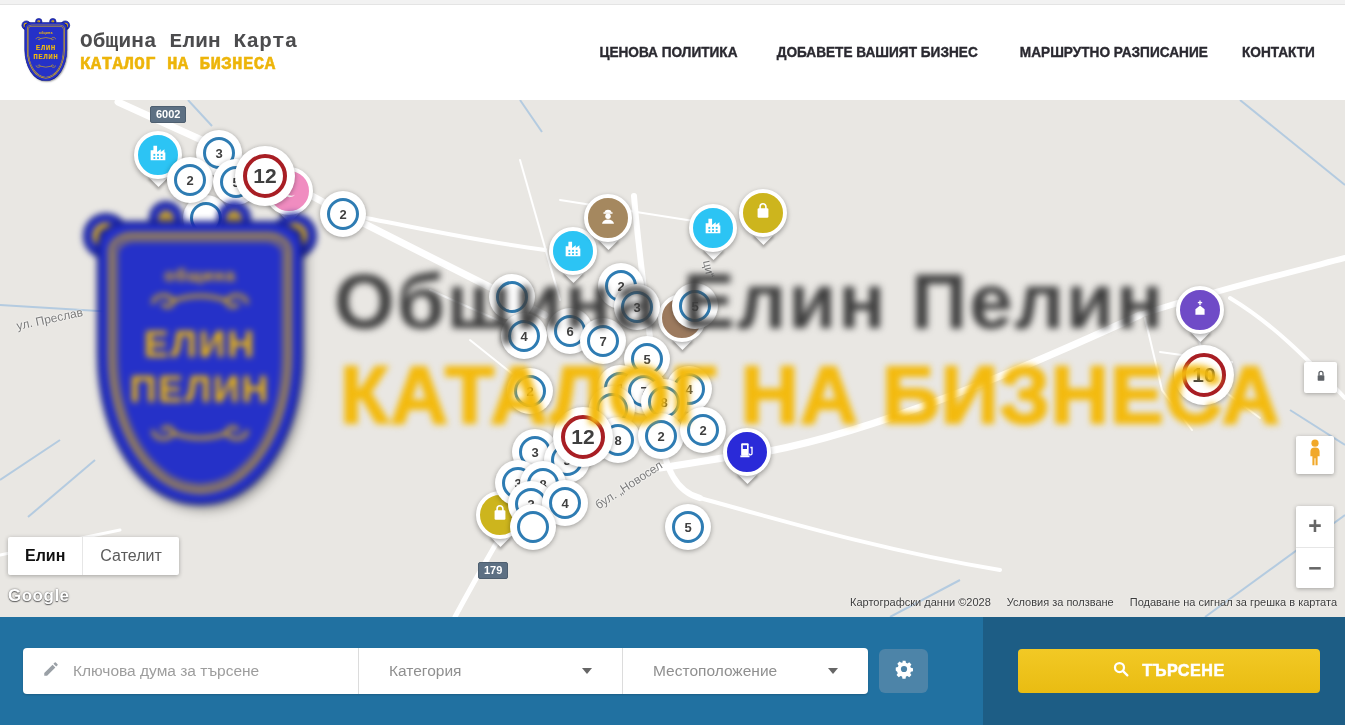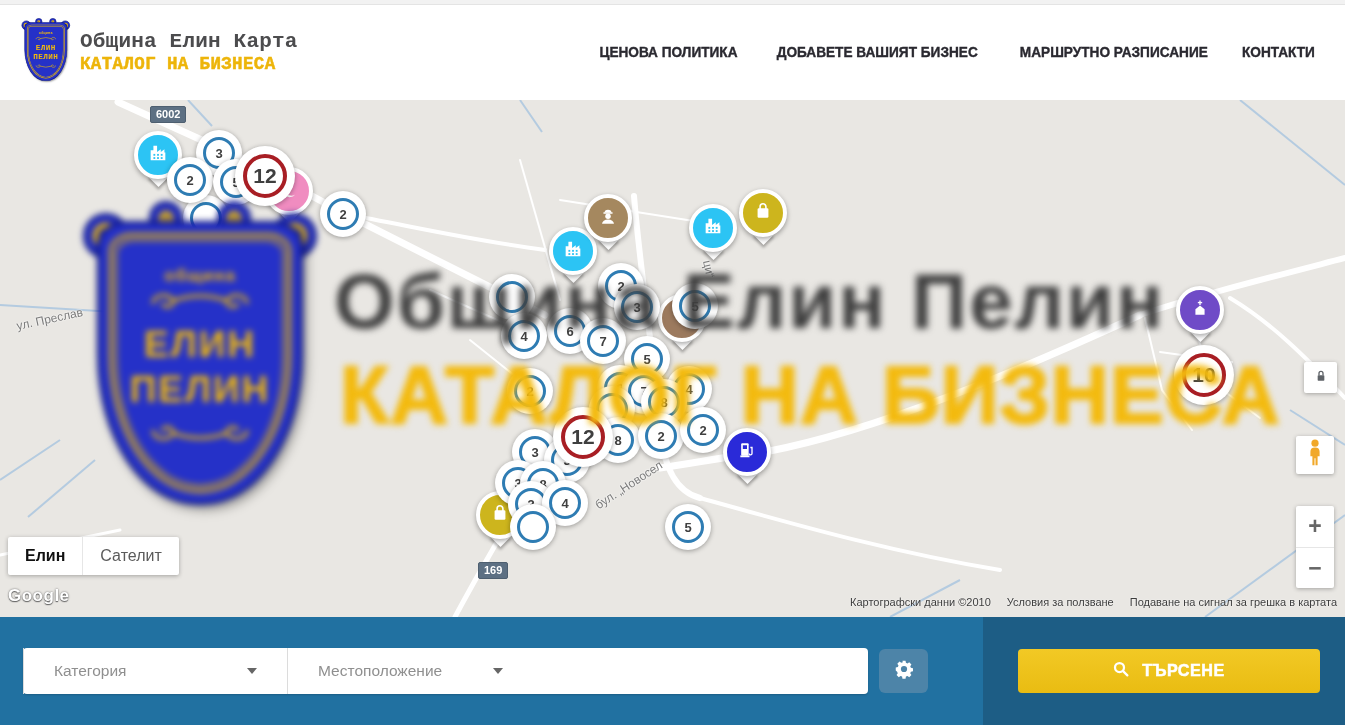--- a/index.html
+++ b/index.html
@@ -160,21 +160,21 @@
     </g>
   </svg>
 
   <div id="street-labels">
       <span class="street-label" style="left: 16px; top: 212px; transform: rotate(-12deg);">ул. Преслав</span>
       <span class="street-label" style="left: 590px; top: 378px; transform: rotate(-33deg);">бул. „Новосел</span>
       <span class="street-label" style="left: 700px; top: 162px; transform: rotate(78deg);">ци“</span>
     </div>
   <div id="road-badges">
       <span class="road-badge" style="left: 150px; top: 6px;">6002</span>
-      <span class="road-badge" style="left: 478px; top: 462px;">169</span>
+      <span class="road-badge" style="left: 478px; top: 462px;">179</span>
     </div>
   <div id="markers-layer">
       <div class="pin" style="left: 132px; top: 29px;">
         <div class="pin-tail"></div>
         <div class="pin-circle" style="background:#2cc4f4">
           <span><svg width="22" height="22" viewBox="0 0 24 24">
               <path fill="#fff" d="M4 20V9h3V4h4v7l4-3v3l4-3v3.5h1V20H4z"></path>
               <g fill="#2cc4f4">
                 <rect x="7" y="13" width="2" height="2"></rect>
                 <rect x="11" y="13" width="2" height="2"></rect>
@@ -477,21 +477,21 @@
   <div class="wm wm-line1">Община Елин Пелин</div>
   <div class="wm wm-line2">КАТАЛОГ НА БИЗНЕСА</div>
 
   <div class="maptype">
     <div class="maptype-btn active">Елин</div>
     <div class="maptype-btn idle">Сателит</div>
   </div>
 
   <div class="glogo">Google</div>
   <div class="attrib" id="attrib">
-      <span>Картографски данни ©2010</span>
+      <span>Картографски данни ©2028</span>
       <span>Условия за ползване</span>
       <span>Подаване на сигнал за грешка в картата</span>
     </div>
 
   <div class="ctl ctl-lock">
     <span>
       <svg width="16" height="16" viewBox="0 0 24 24">
           <rect x="7" y="11" width="10" height="8" rx="1" fill="#5f6368"></rect>
           <path d="M9 11V8a3 3 0 0 1 6 0v3" stroke="#5f6368" stroke-width="2" fill="none"></path>
         </svg>
@@ -507,20 +507,28 @@
   </div>
   <div class="ctl ctl-zoom">
     <div class="zbtn">+</div>
     <div class="zbtn">−</div>
   </div>
 </div>
 
 <div class="searchbar">
   <div class="sb-right"></div>
   <div class="field">
+    <div class="f-sec f-keyword">
+      <span>
+        <svg width="18" height="18" viewBox="0 0 24 24">
+            <path d="M3 17.2V21h3.8L17.8 9.9l-3.7-3.7L3 17.2zM20.7 7a1 1 0 0 0 0-1.4l-2.3-2.3a1 1 0 0 0-1.4 0l-1.8 1.8 3.7 3.7 1.8-1.8z" fill="#9aa0a6"></path>
+          </svg>
+      </span>
+      <input type="text" placeholder="Ключова дума за търсене" style="">
+    </div>
     <div class="f-sec f-select f-cat">
       <span>Категория</span>
       <span class="caret"></span>
     </div>
     <div class="f-sec f-select f-loc">
       <span>Местоположение</span>
       <span class="caret"></span>
     </div>
   </div>
   <div class="gear-btn">

